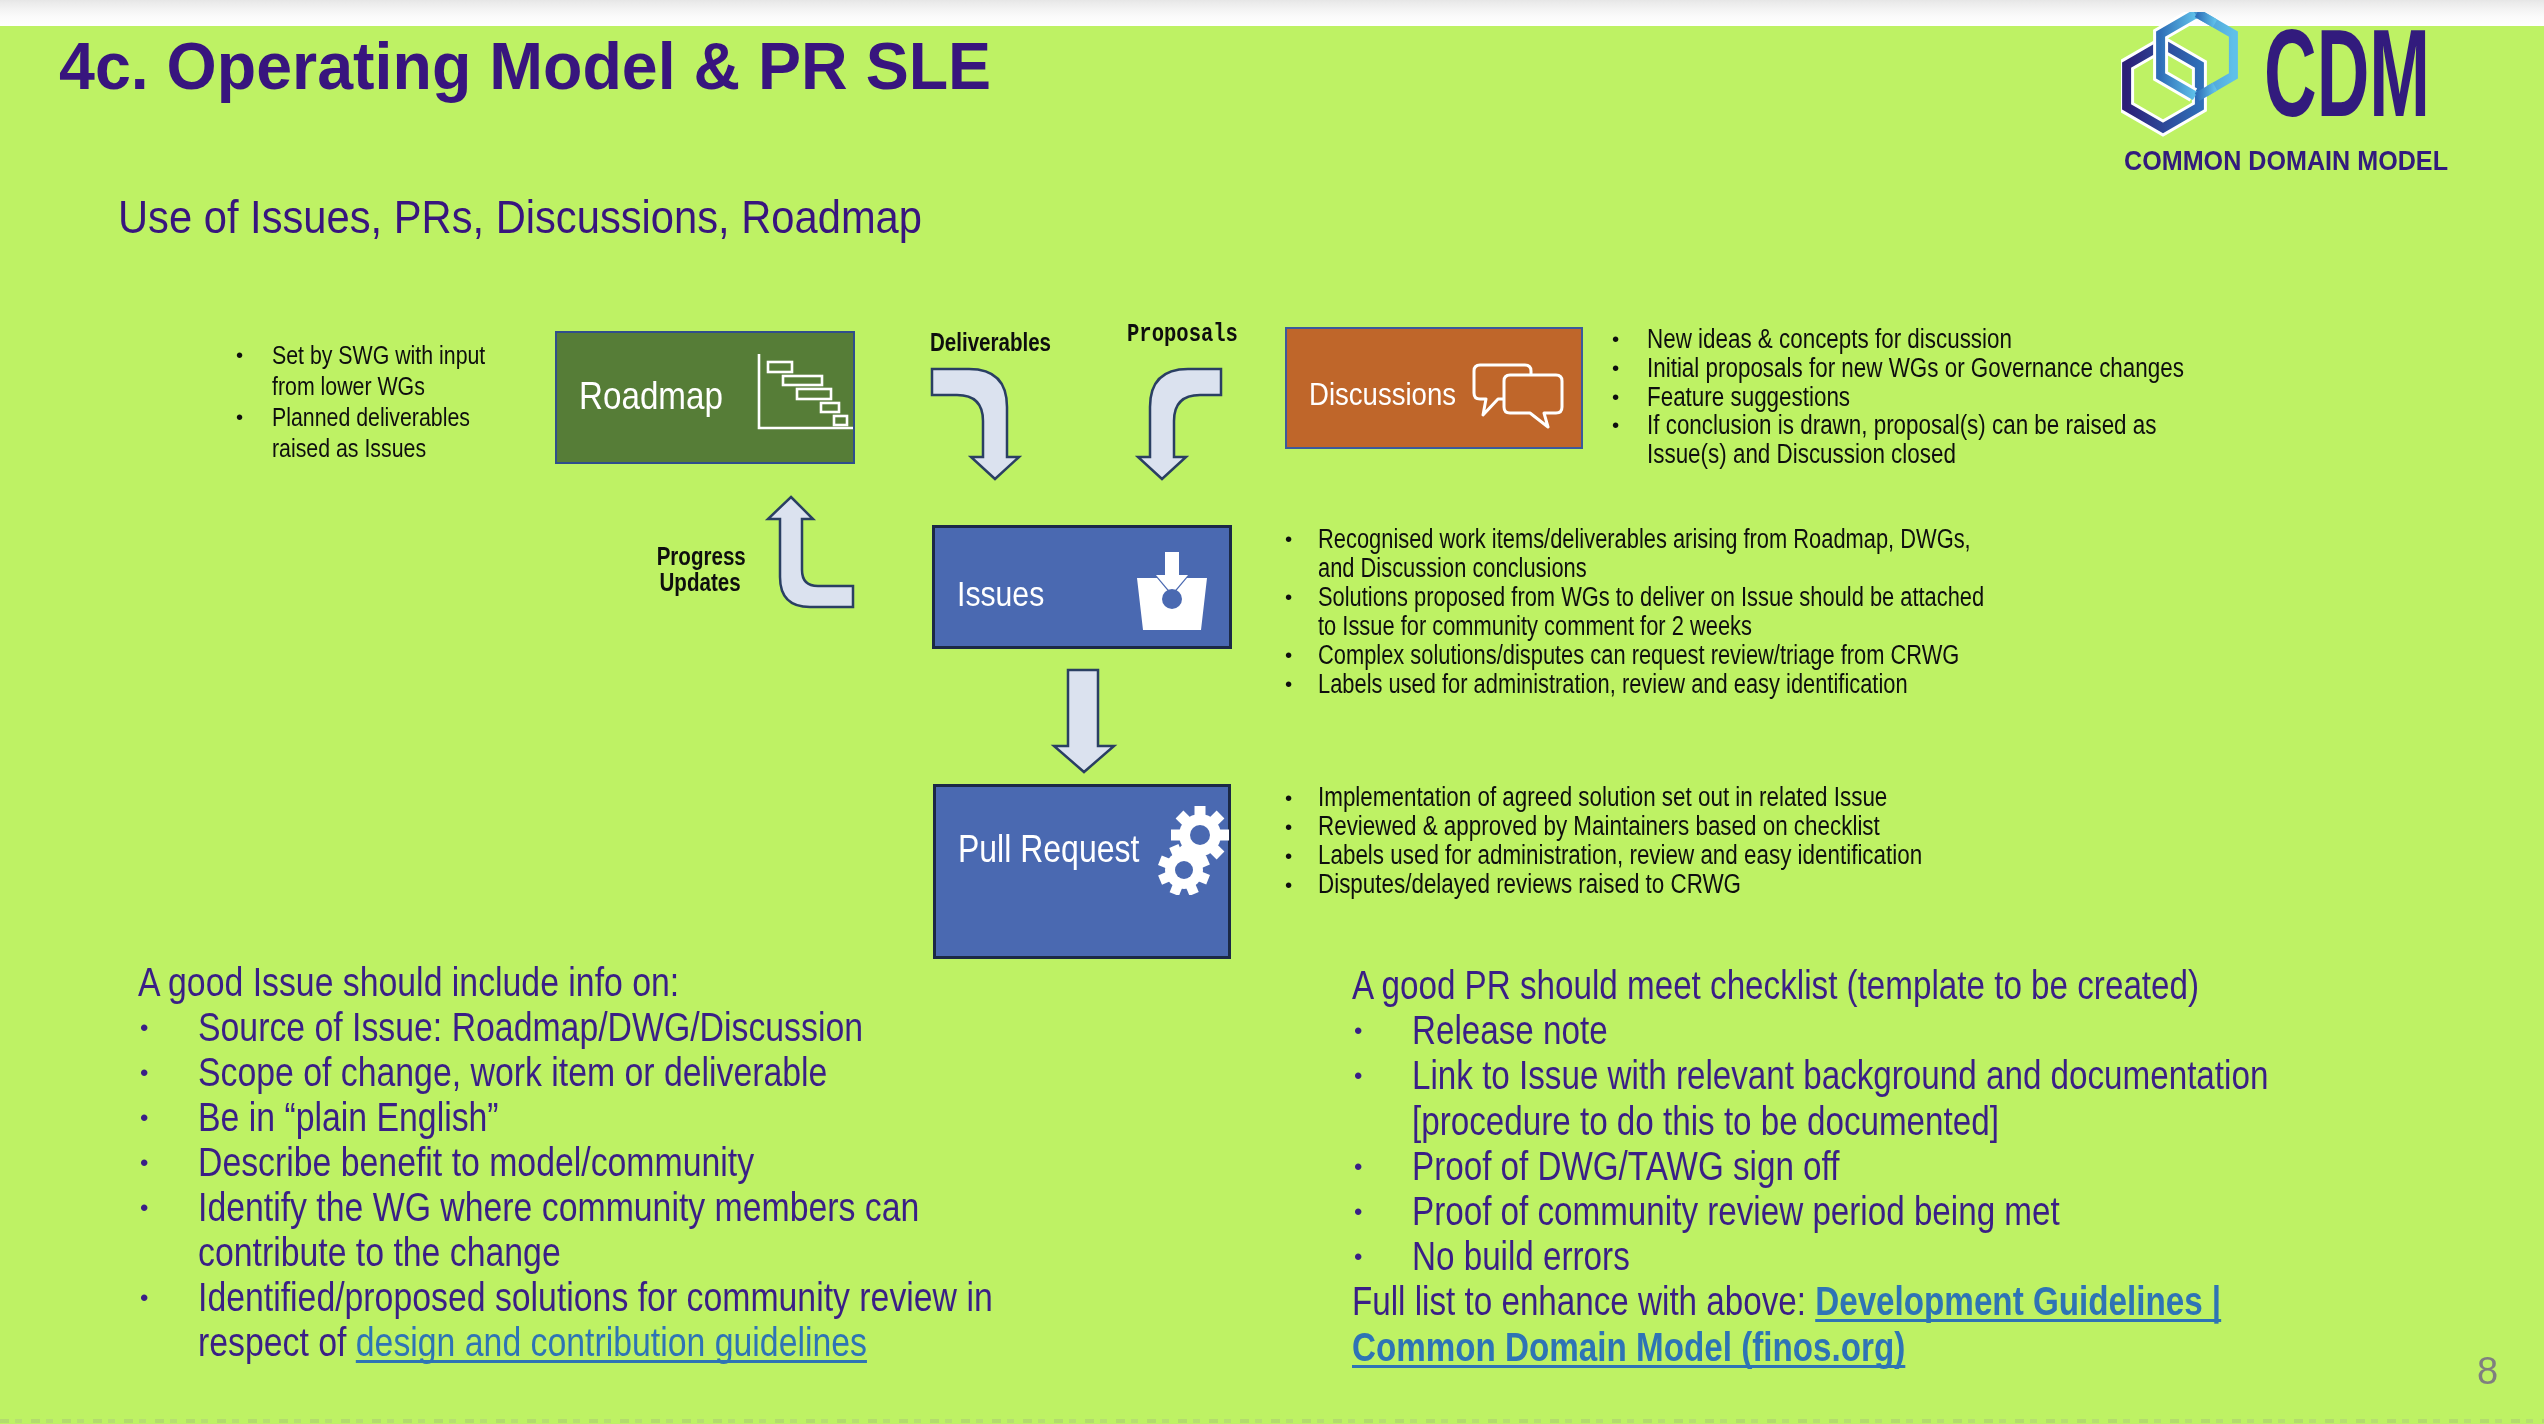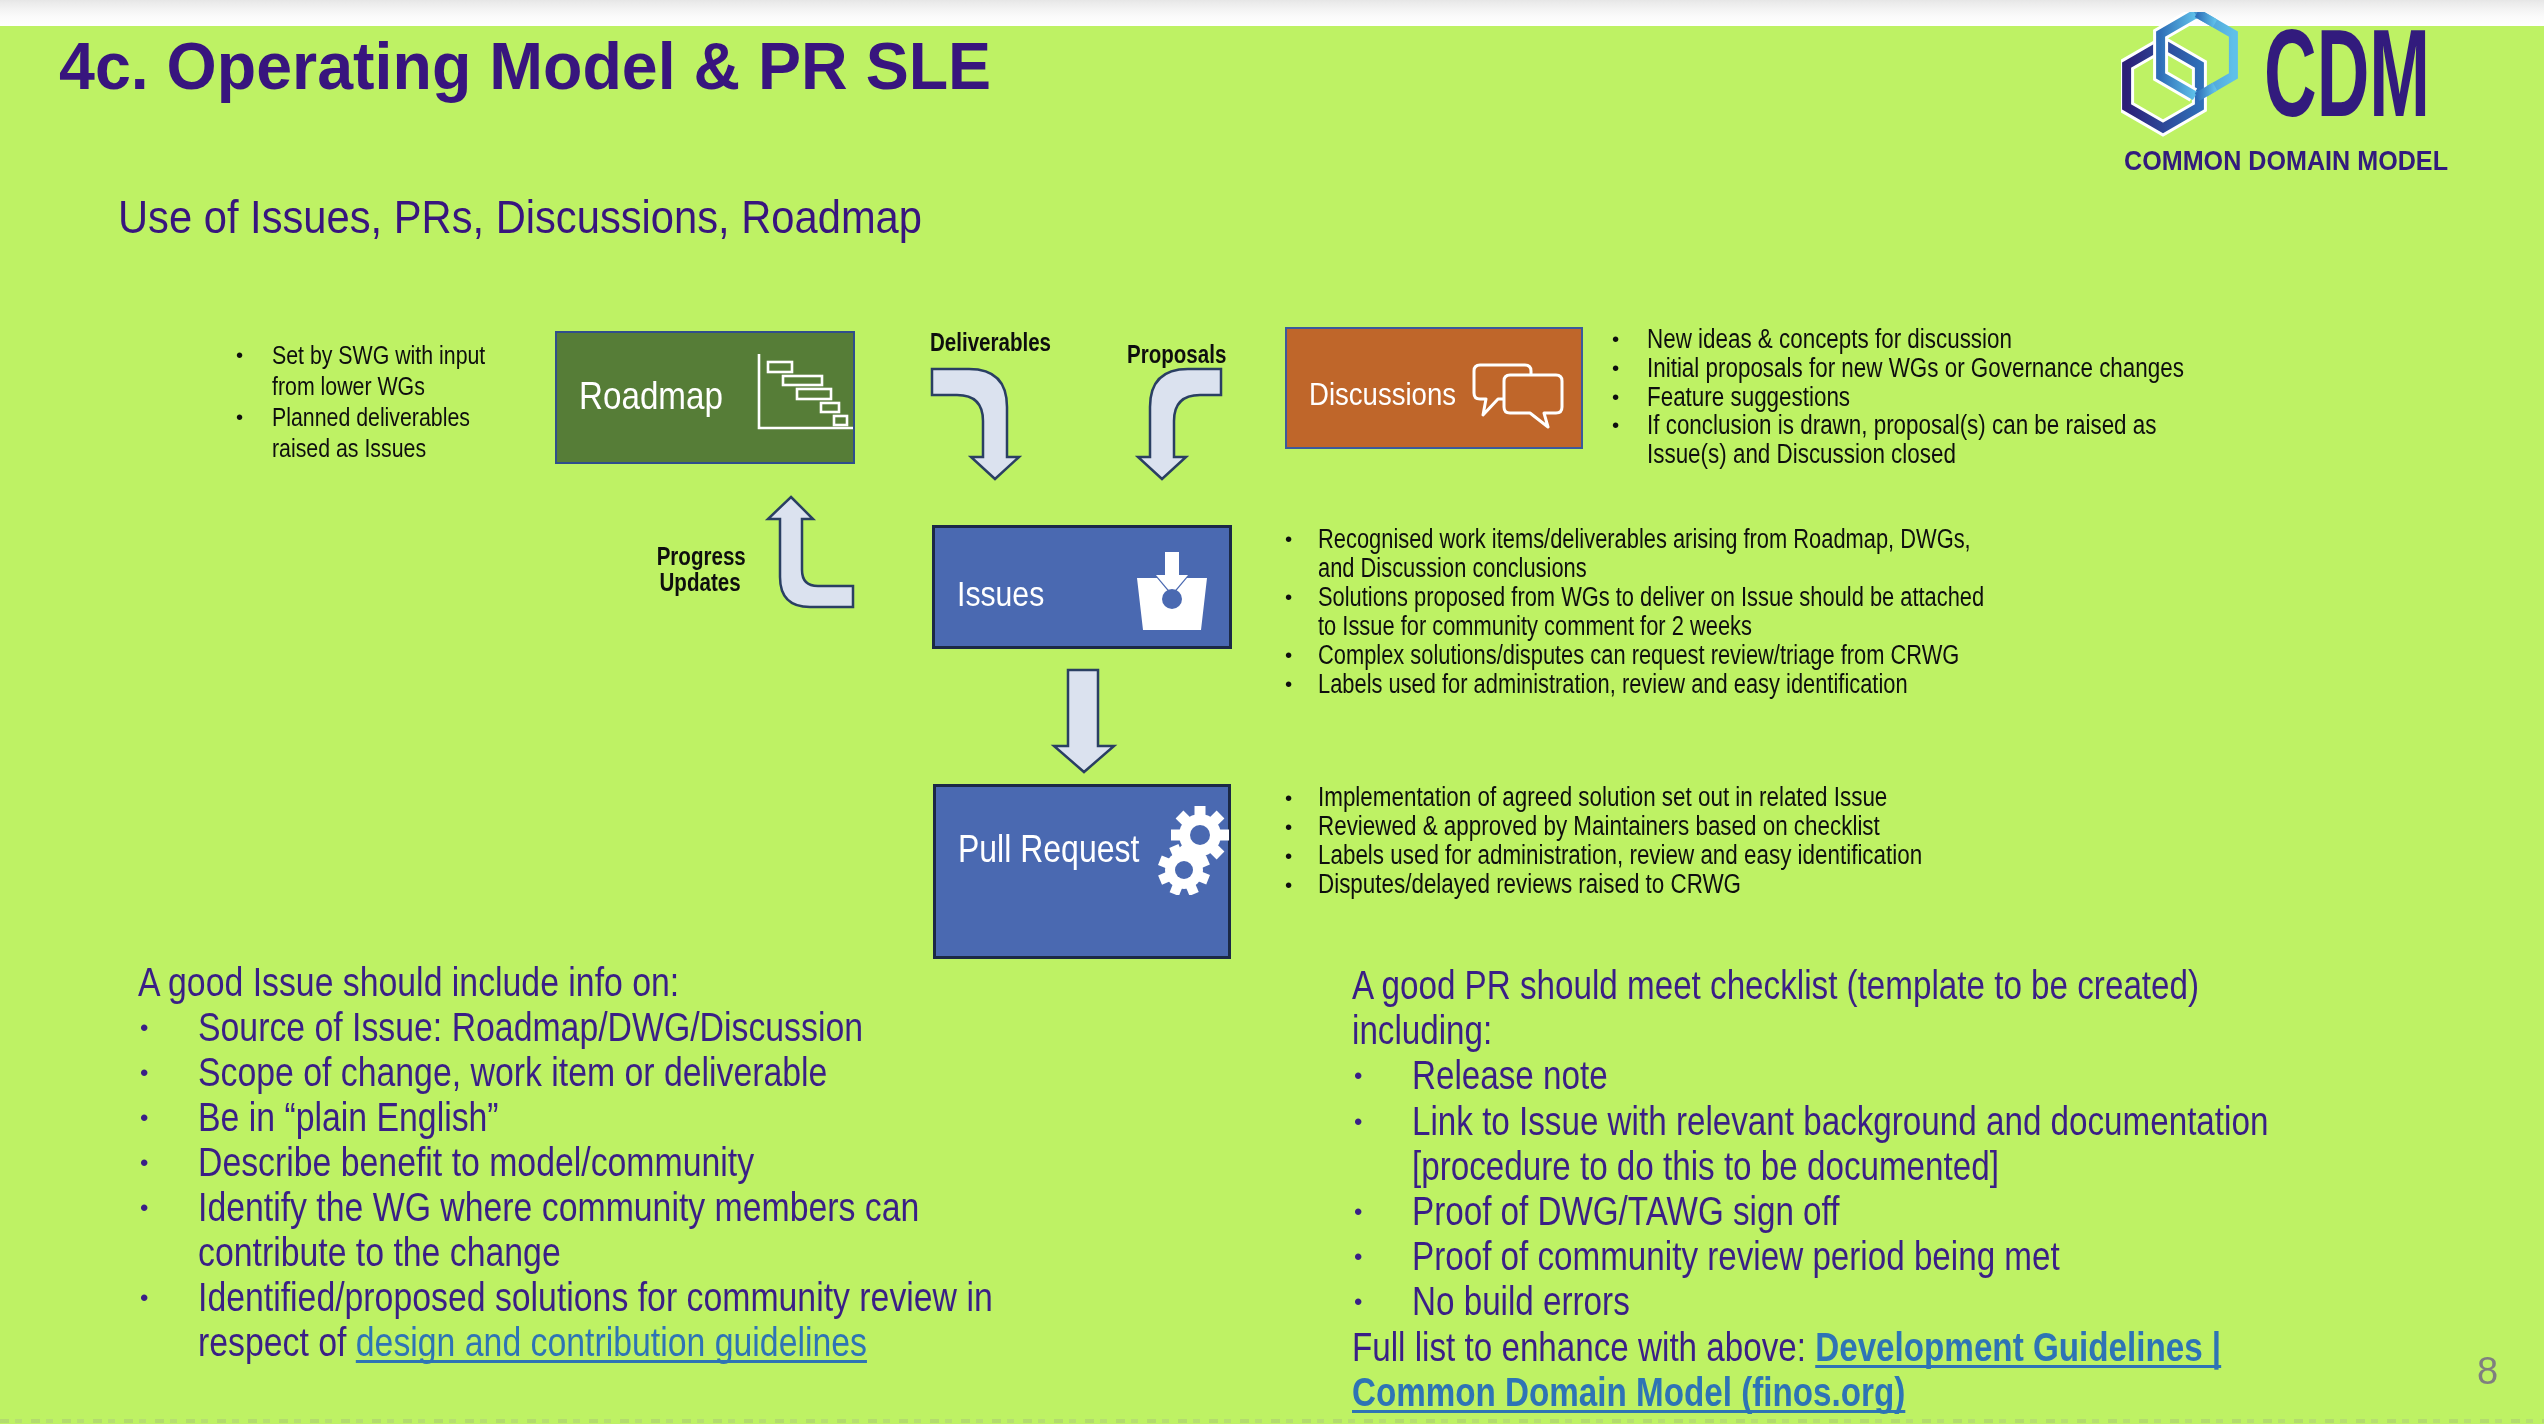--- a/index.html
+++ b/index.html
@@ -67,21 +67,21 @@
   .box-discussions .lbl { top:47px; font-size:32px; transform:scaleX(.861); }
   .box-issues { left:932px; top:525px; width:300px; height:124px; background:var(--blue_fill); border:3px solid var(--blue_border); }
   .box-issues .lbl { top:47px; font-size:34.5px; transform:scaleX(.875); }
   .box-pr { left:933px; top:784px; width:298px; height:175px; background:var(--blue_fill); border:3px solid var(--blue_border); }
   .box-pr .lbl { top:40px; font-size:39px; transform:scaleX(.82); }
   .dbox svg.icon { position:absolute; }
 
   .alabel { position:absolute; font-weight:bold; color:var(--text_black); font-size:26px; white-space:nowrap; }
   .alabel .t { transform:scaleX(.79); }
   .lbl-deliverables { left:930px; top:327px; }
-  .lbl-proposals { left:1127px; top:339px; }
+  .lbl-proposals { left:1127px; top:319px;font-family:Liberation Mono, monospace; }
   .lbl-progress { left:630px; top:544px; width:118px; text-align:center; line-height:25.5px; }
   .lbl-progress .t { transform-origin:100% 50%; }
 
   .arrows-svg { position:absolute; left:0; top:0; pointer-events:none; }
 </style>
 </head>
 <body>
 
 <div class="slide">
 
@@ -239,21 +239,20 @@
     <div class="ln li nw"><span class="b">•</span><span class="t">Be in “plain English”</span></div>
     <div class="ln li nw"><span class="b">•</span><span class="t">Describe benefit to model/community</span></div>
     <div class="ln li nw"><span class="b">•</span><span class="t">Identify the WG where community members can</span></div>
     <div class="ln li nw"><span class="t">contribute to the change</span></div>
     <div class="ln li nw"><span class="b">•</span><span class="t">Identified/proposed solutions for community review in</span></div>
     <div class="ln li nw"><span class="t"><span>respect of </span><span class="link">design and contribution guidelines</span></span></div>
   </div>
 
   <div class="abs purple-block pr-info">
     <div class="ln nw"><span class="t">A good PR should meet checklist (template to be created)</span></div>
-    <div class="ln nw"><span class="t">including:</span></div>
     <div class="ln li nw"><span class="b">•</span><span class="t">Release note</span></div>
     <div class="ln li nw"><span class="b">•</span><span class="t">Link to Issue with relevant background and documentation</span></div>
     <div class="ln li nw"><span class="t">[procedure to do this to be documented]</span></div>
     <div class="ln li nw"><span class="b">•</span><span class="t">Proof of DWG/TAWG sign off</span></div>
     <div class="ln li nw"><span class="b">•</span><span class="t">Proof of community review period being met</span></div>
     <div class="ln li nw"><span class="b">•</span><span class="t">No build errors</span></div>
     <div class="ln nw"><span class="t"><span>Full list to enhance with above: </span><span class="link">Development Guidelines |</span></span></div>
     <div class="ln nw"><span class="t"><span class="link">Common Domain Model (finos.org)</span></span></div>
   </div>
 

